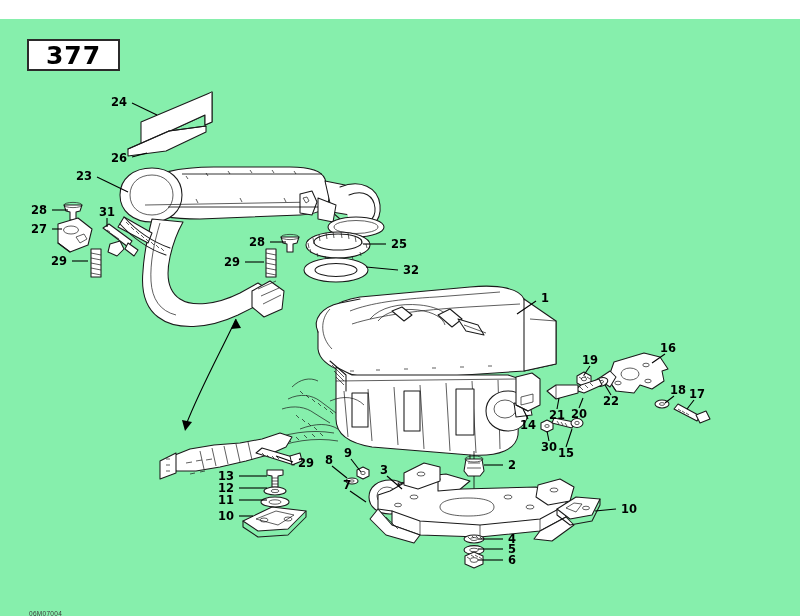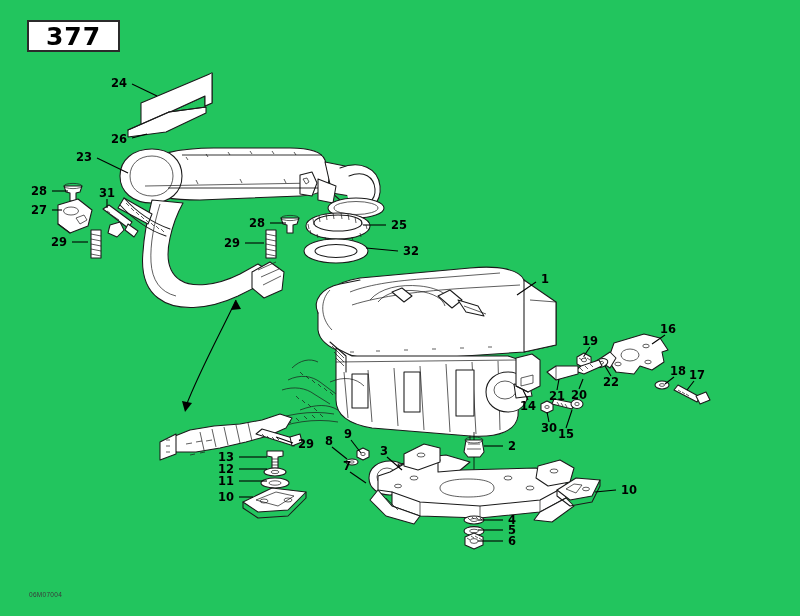--- a/index.html
+++ b/index.html
@@ -1,18 +1,18 @@
 <!DOCTYPE html>
 <html><head>
 <meta charset="utf-8">
 <style>
   html,body{margin:0;padding:0;background:#ffffff;}
   body{width:800px;height:616px;position:relative;overflow:hidden;
        font-family:"Liberation Sans",sans-serif;color:#000;}
-  #sheet{position:absolute;inset:0;background:#22c55e;}
+  #sheet{position:absolute;inset:0;background:#86efac;margin-top:19px;}
   svg#diagram{position:absolute;left:0;top:0;width:800px;height:616px;}
 
   
   #page-badge{position:absolute;left:27px;top:20px;width:93px;height:32px;
      border:2px solid #2b2b2b;background:#fff;display:flex;align-items:center;
      justify-content:center;box-sizing:border-box;}
   #page-badge span{font-size:25px;font-weight:bold;letter-spacing:1px;
      font-family:"DejaVu Sans",sans-serif;line-height:1;}
 
   

